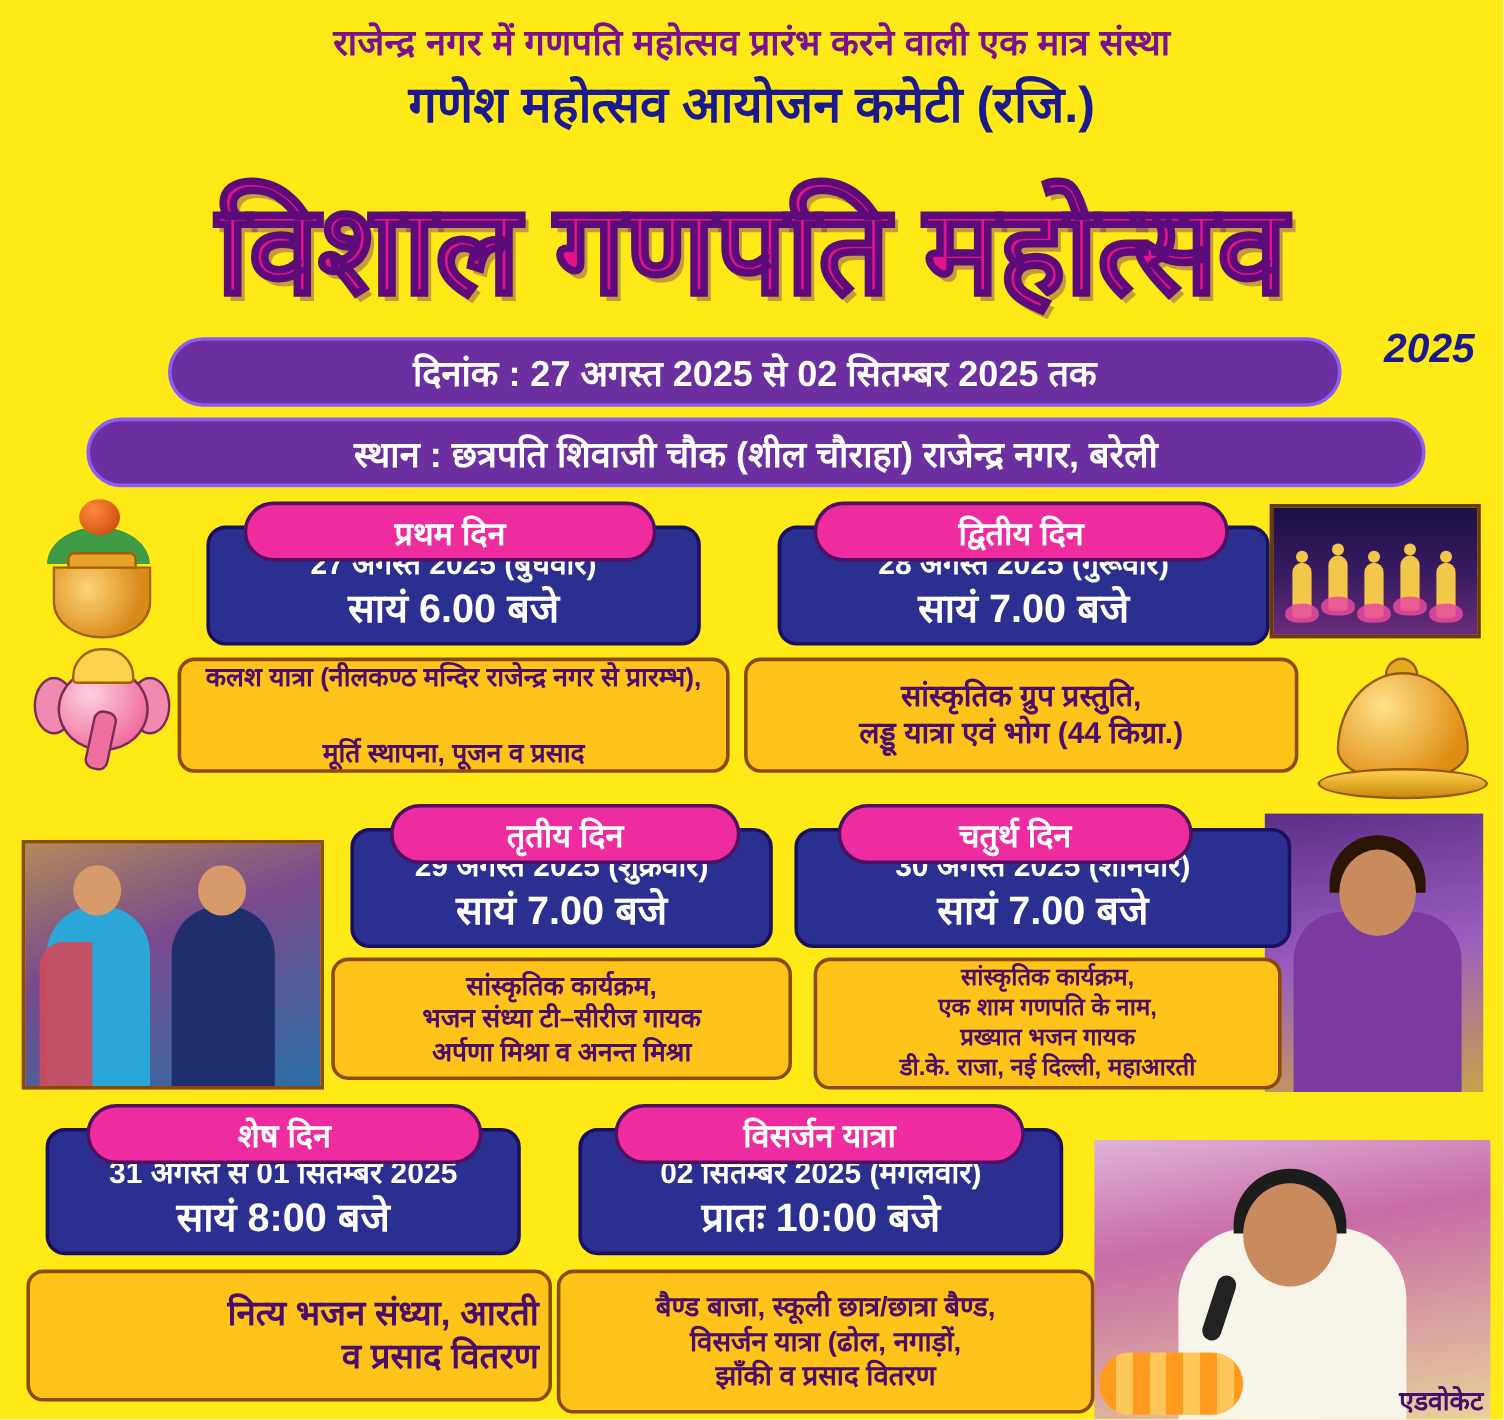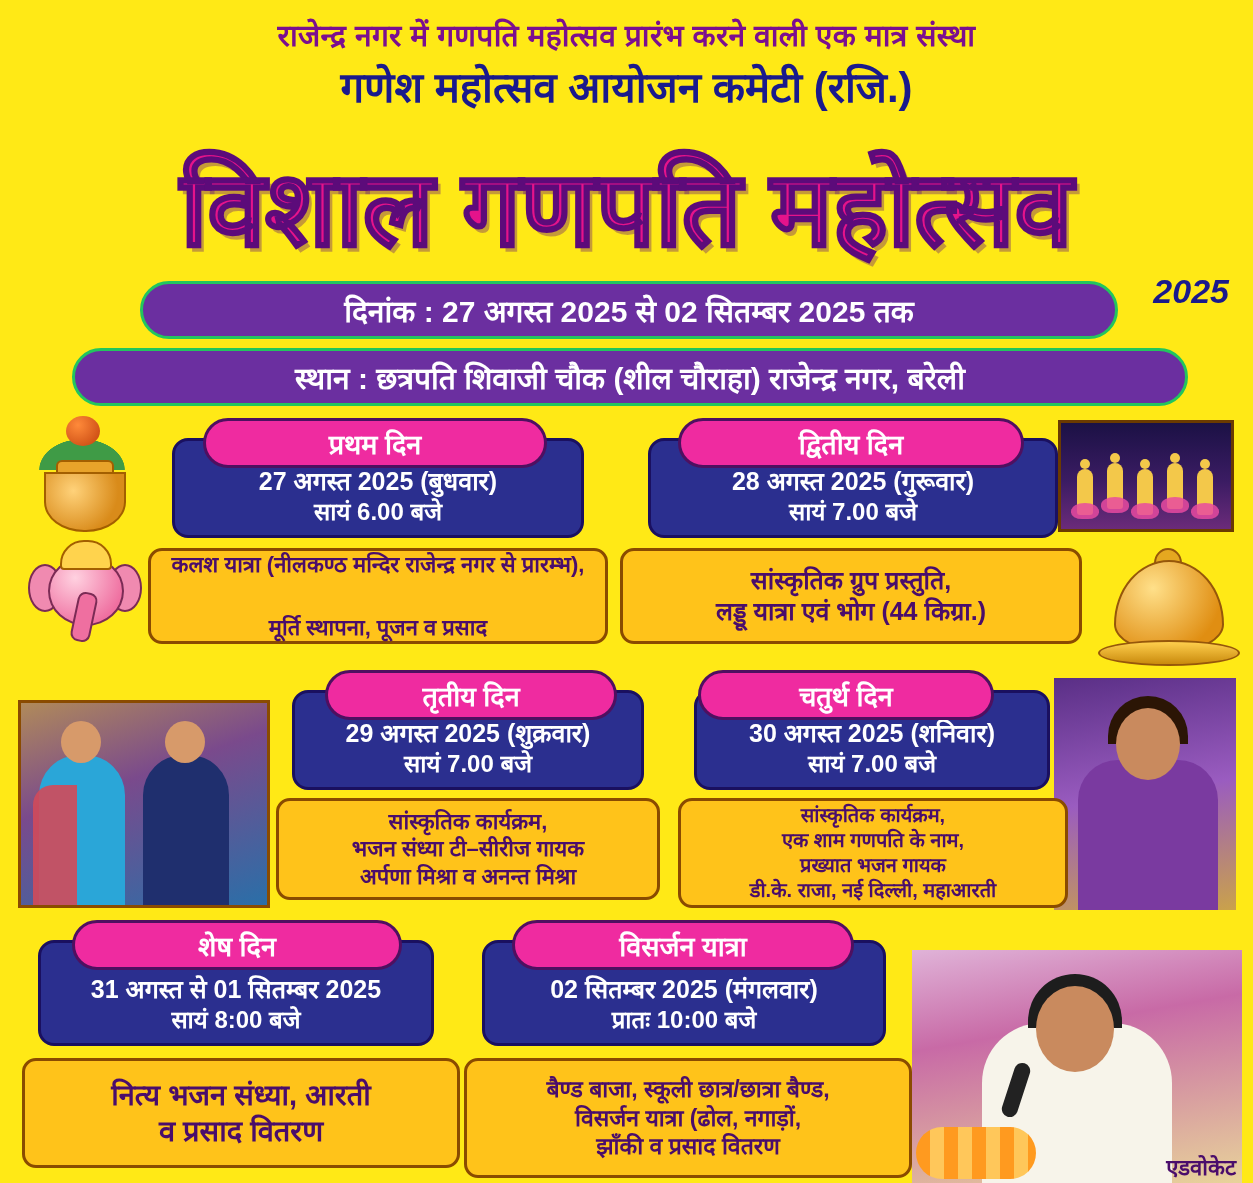--- a/index.html
+++ b/index.html
@@ -64,21 +64,21 @@
     font-size: 34px;
     font-weight: bold;
     color: #1a1a8c;
     font-style: italic;
   }
 
   .pill-banner {
     position: absolute;
     background: #6b2fa0;
     color: #ffffff;
-    border: 3px solid #22c55e;
+    border: 3px solid #8b5cf6;
     border-radius: 36px;
     font-size: 30px;
     font-weight: bold;
     display: flex;
     align-items: center;
     justify-content: center;
     white-space: nowrap;
   }
   #banner-date {
     top: 281px;
@@ -121,21 +121,21 @@
     padding-bottom: 8px;
     box-sizing: border-box;
     z-index: 2;
   }
   .day-box .d-date {
     font-size: 25px;
     font-weight: bold;
     line-height: 1.25;
   }
   .day-box .d-time {
-    font-size: 24px;
+    font-size: 33px;
     font-weight: bold;
     line-height: 1.25;
   }
   .desc-box {
     position: absolute;
     background: #ffc31a;
     border: 3px solid #8a4b00;
     border-radius: 14px;
     color: #4a0d6b;
     font-weight: bold;
@@ -158,27 +158,27 @@
   #t-day2 { top: 418px; left: 678px; width: 340px; height: 44px; }
   #b-day2 { top: 438px; left: 648px; width: 410px; height: 100px; }
   #d-day2 { top: 548px; left: 620px; width: 462px; height: 96px; font-size: 25px; }
 
   
   #t-day3 { top: 670px; left: 325px; width: 286px; height: 44px; }
   #b-day3 { top: 690px; left: 292px; width: 352px; height: 100px; }
   #d-day3 { top: 798px; left: 276px; width: 384px; height: 102px; font-size: 22px; }
 
   #t-day4 { top: 670px; left: 698px; width: 290px; height: 44px; }
-  #b-day4 { top: 690px; left: 694px; width: 356px; height: 100px; }
+  #b-day4 { top: 690px; left: 662px; width: 414px; height: 100px; }
   #d-day4 { top: 798px; left: 678px; width: 390px; height: 110px; font-size: 20px; }
 
   
   #t-day5 { top: 920px; left: 72px; width: 324px; height: 44px; }
   #b-day5 { top: 940px; left: 38px; width: 396px; height: 106px; }
-  #d-day5 { top: 1058px; left: 22px; width: 438px; height: 110px; font-size: 29px; }
+  #d-day5 { top: 1058px; left: 22px; width: 438px; height: 110px; font-size: 29px; align-items: flex-end; }
 
   #t-day6 { top: 920px; left: 512px; width: 336px; height: 44px; }
   #b-day6 { top: 940px; left: 482px; width: 404px; height: 106px; }
   #d-day6 { top: 1058px; left: 464px; width: 448px; height: 120px; font-size: 23px; }
 
   
   .photo {
     position: absolute;
     border: 3px solid #8a4b00;
     overflow: hidden;

